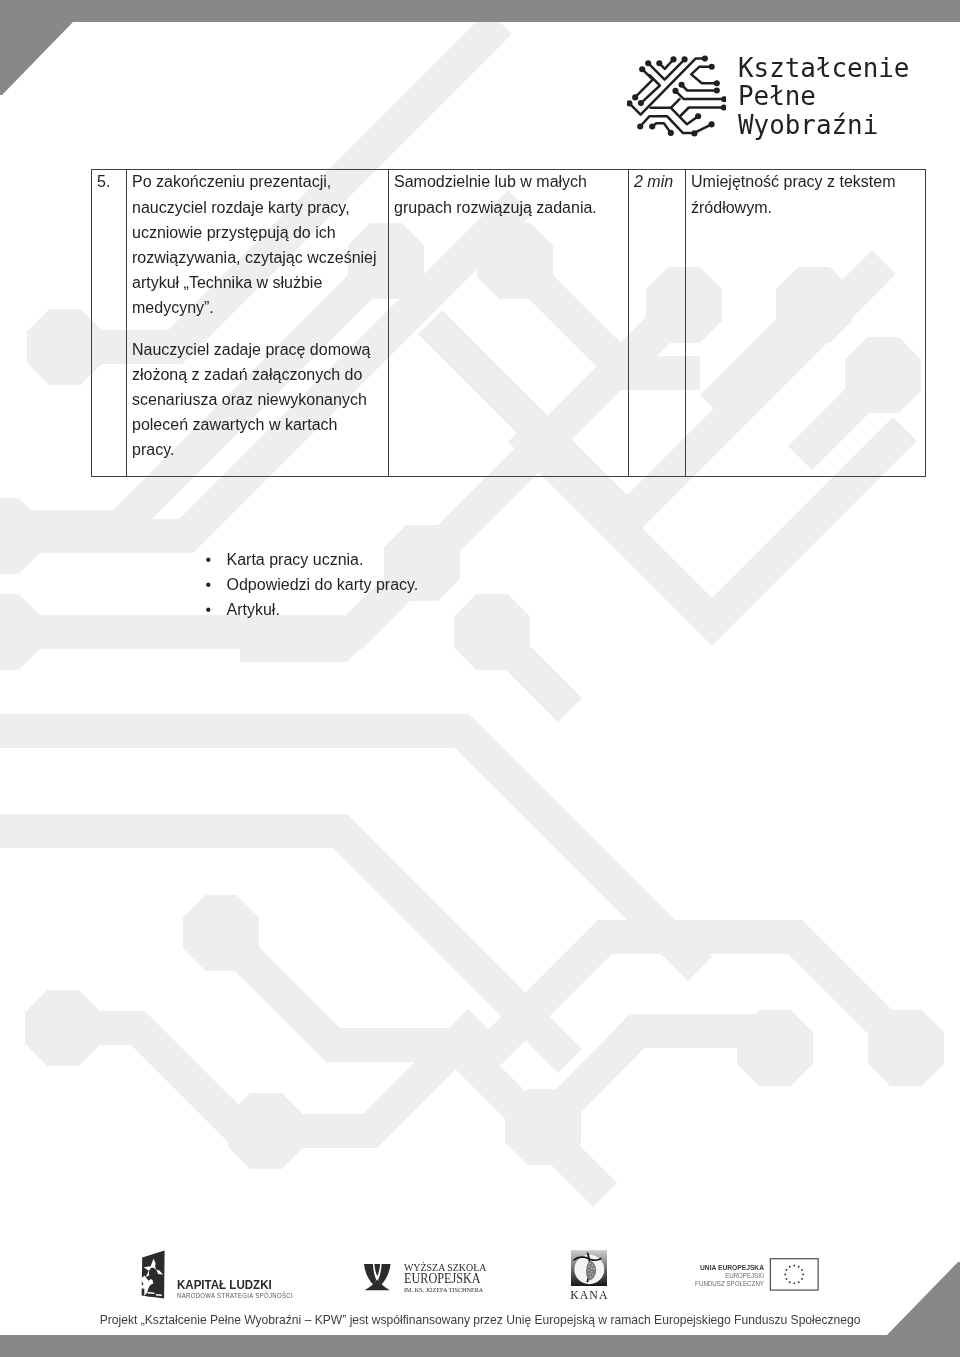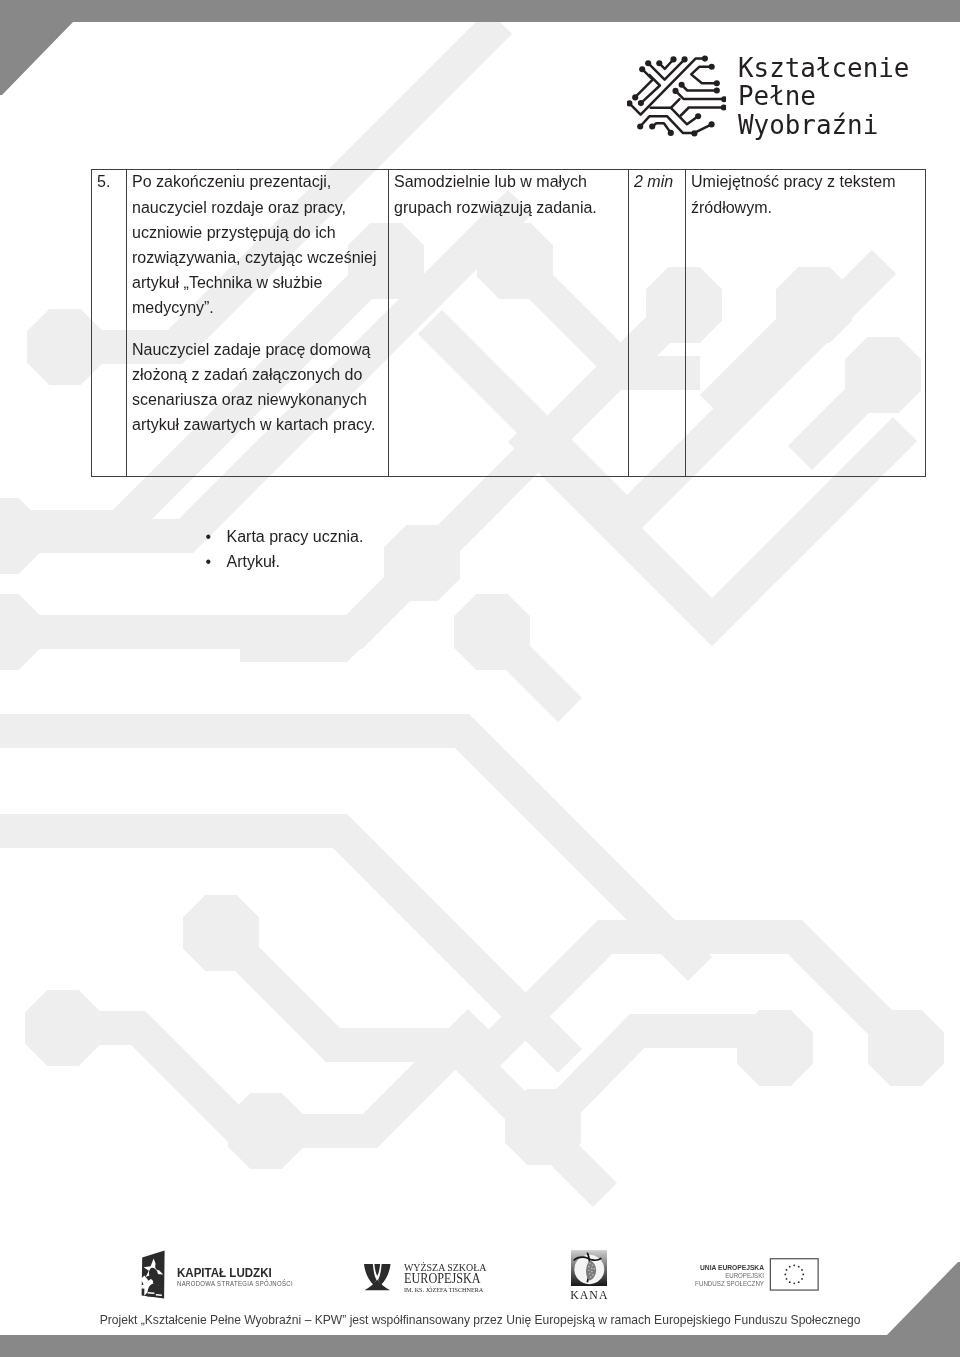--- a/index.html
+++ b/index.html
@@ -32,30 +32,30 @@
 .c3{width:240px;}
 .c4{width:57px;font-style:italic;}
 .c5{width:240px;}
 .celltop > :first-child{margin-top:-0.6px;}
 .celltop{padding-top:0;}
 
 
 .sec{position:absolute;left:159px;top:516px;}
 .sec-head{font-size:16px;line-height:25.2px;white-space:nowrap;}
 .sec-num{display:inline-block;width:29px;}
-.sec-list{margin:8px 0 0 0;padding:0;list-style:none;}
+.sec-list{margin:31px 0 0 0;padding:0;list-style:none;}
 .sec-list li{font-size:16px;line-height:25.2px;position:relative;padding-left:67.5px;
              white-space:nowrap;}
 .sec-list li:before{content:"\2022";position:absolute;left:46.5px;top:0;font-size:16px;}
 
 
 .foot{position:absolute;left:0;top:1240px;width:960px;height:60px;}
 .fl-kl{position:absolute;left:136px;top:9px;display:flex;align-items:flex-start;}
 .kl-mark{width:30px;height:52px;display:block;}
-.kl-txt{margin-left:11px;margin-top:17px;}
+.kl-txt{margin-left:11px;margin-top:29px;}
 .kl-t{font-size:13.4px;font-weight:700;letter-spacing:0px;color:#2b2b2b;line-height:13px;
       font-family:"Liberation Sans",sans-serif;transform:scaleX(0.862);transform-origin:left top;}
 .kl-s{font-size:7.5px;letter-spacing:0.45px;color:#555;line-height:8px;margin-top:1px;
       font-family:"Liberation Sans",sans-serif;transform:scaleX(0.795);transform-origin:left top;}
 
 .fl-wse{position:absolute;left:362.5px;top:23.3px;display:flex;align-items:flex-start;}
 .wse-mark{width:28.5px;height:29px;display:block;}
 .wse-txt{margin-left:13px;margin-top:0px;font-family:Liberation Serif, serif;}
 .wse-1,.wse-2,.wse-3{transform-origin:left top;color:#2b2b2b;white-space:nowrap;}
 .wse-1{font-size:10.1px;line-height:9.6px;transform:scaleX(0.983);}
@@ -166,39 +166,40 @@
     </div>
   </div>
 
   <table class="tbl">
     <tbody>
         <tr>
       <td class="c1 celltop">
             <p>5.</p>
           </td>
       <td class="c2 celltop">
-        <p>Po zakończeniu prezentacji, nauczyciel rozdaje oraz pracy, uczniowie przystępują do ich rozwiązywania, czytając wcześniej artykuł „Technika w służbie medycyny”.</p>
-        <p>Nauczyciel zadaje pracę domową złożoną z zadań załączonych do scenariusza oraz niewykonanych artykuł zawartych w kartach pracy.</p>
+        <p>Po zakończeniu prezentacji, nauczyciel rozdaje karty pracy, uczniowie przystępują do ich rozwiązywania, czytając wcześniej artykuł „Technika w służbie medycyny”.</p>
+        <p>Nauczyciel zadaje pracę domową złożoną z zadań załączonych do scenariusza oraz niewykonanych poleceń zawartych w kartach pracy.</p>
       </td>
       <td class="c3 celltop">
             <p>Samodzielnie lub w małych grupach rozwiązują zadania.</p>
           </td>
       <td class="c4 celltop">
             <p>2 min</p>
           </td>
       <td class="c5 celltop">
             <p>Umiejętność pracy z tekstem źródłowym.</p>
           </td>
     </tr>
   </tbody>
     </table>
 
   <div class="sec">
     <ul class="sec-list">
       <li>Karta pracy ucznia.</li>
+      <li>Odpowiedzi do karty pracy.</li>
       <li>Artykuł.</li>
     </ul>
   </div>
 
   <div class="foot">
 <div class="fl-kl">
   <svg class="kl-mark" viewBox="0 0 30 52">
     <path fill="#2b2b2b" d="M6.2,8.6 L28.6,1.5 L28.1,49.5 L5.6,46.4 Z"></path>
     <path fill="#ffffff" d="M17.6,9.6 L20.4,16.6 L26.8,14.8 L22.4,20.6 L27.2,25.4 L20.6,24.9 L19.2,31.6 L16.0,25.6 L9.6,28.0 L12.8,21.8 L7.6,18.2 L14.6,17.2 Z"></path>
     <path fill="#ffffff" d="M8.4,26.6 L12.6,31.8 L17.8,27.6 L16.8,34.2 L23.0,36.8 L16.8,39.4 L18.2,46.0 L12.8,42.0 L8.2,46.8 L8.4,39.8 L0.2,38.6 L7.6,35.4 L4.8,30.0 Z"></path>

